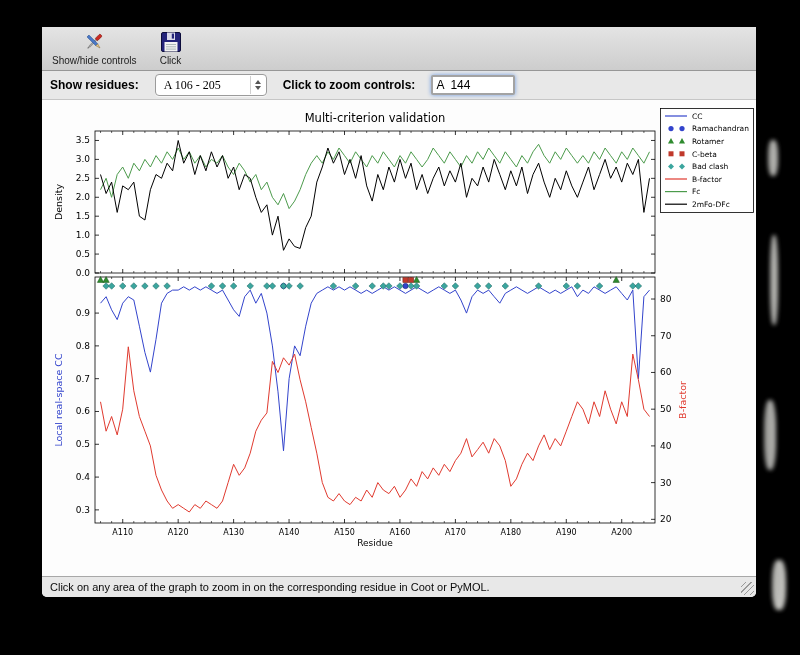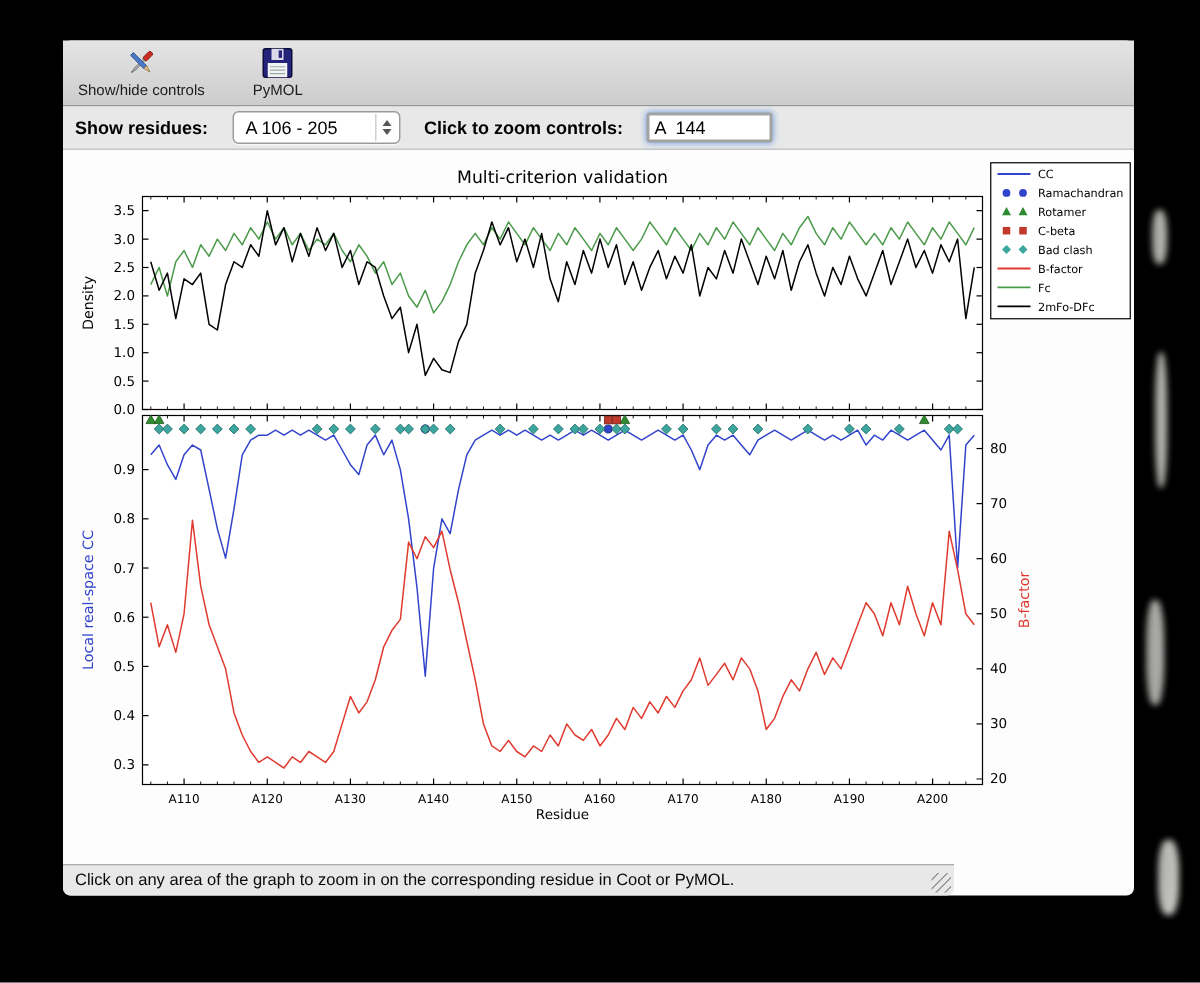--- a/index.html
+++ b/index.html
@@ -23,53 +23,53 @@
   .titlebar .title{font-size:12px;color:#3a3a3a;}
   .lights{position:absolute;left:9px;top:4px;display:flex;gap:8px;}
   .light{width:12px;height:12px;border-radius:50%;box-sizing:border-box;padding:0;border:none;}
   .light.red{background:radial-gradient(circle at 35% 30%,#ff9d99,#fc5b57 65%);box-shadow:inset 0 0 0 1px #dd443f;}
   .light.yellow{background:radial-gradient(circle at 35% 30%,#ffe6a8,#fdbc40 65%);box-shadow:inset 0 0 0 1px #df9f33;}
   .light.green{background:radial-gradient(circle at 35% 30%,#9fe8a4,#33c748 65%);box-shadow:inset 0 0 0 1px #2aa73c;}
 
   .toolbar{
     height:41px;background:linear-gradient(#e4e4e4,#cdcdcd);
     border-bottom:1px solid #979797;
-    display:flex;align-items:flex-start;padding:2px 0 0 4px;gap:20px;
+    display:flex;align-items:flex-start;padding:2px 0 0 4px;gap:10px;
   }
   .tool-btn{
     display:flex;flex-direction:column;align-items:center;gap:1px;
     padding:1px 6px;background:none;border:none;font-size:10px;color:#1c1c1c;
     font-family:"Liberation Sans",sans-serif;cursor:default;
   }
   .tool-btn .ticon{width:24px;height:24px;display:block;}
 
   .controls{
     height:28px;background:#e8e8e8;border-bottom:1px solid #c6c6c6;
     display:flex;align-items:center;padding:0 8px;gap:16px;font-size:12px;color:#000;
   }
   .blabel{font-weight:bold;}
   .combo{
     display:flex;align-items:center;justify-content:space-between;
     width:102px;height:20px;background:#fff;border:1px solid #9b9b9b;border-radius:4px;
-    padding-left:8px;font-size:12px;box-shadow:0 1px 0 rgba(255,255,255,.6);
+    padding-left:8px;font-size:12px;box-shadow:0 1px 0 rgba(255,255,255,.6);font-family:Liberation Serif, serif;
   }
   .combo-arrows{width:15px;height:18px;display:flex;flex-direction:column;align-items:center;justify-content:center;border-left:1px solid #d0d0d0;}
   .arr-up{width:0;height:0;border-left:3.5px solid transparent;border-right:3.5px solid transparent;border-bottom:4.5px solid #555;margin-bottom:2px;}
   .arr-dn{width:0;height:0;border-left:3.5px solid transparent;border-right:3.5px solid transparent;border-top:4.5px solid #555;}
   .zoom-input{
     width:74px;height:16px;font-size:12px;font-family:"Liberation Sans",sans-serif;
     border:2px solid #a3a3a3;border-radius:2px;padding:0 3px;outline:none;
     box-shadow:0 0 4px rgba(100,150,230,.9);
   }
 
   .figure{position:absolute;left:0;top:78px;width:714px;height:456px;background:#fdfdfd;}
   .figure svg{display:block;}
 
   .statusbar{
-    position:absolute;left:0;bottom:0;width:594px;height:21px;
+    position:absolute;left:0;bottom:0;width:714px;height:21px;
     background:#e8e8e8;border-top:1px solid #a8a8a8;border-radius:0 0 5px 5px;
     display:flex;align-items:center;padding:0 8px;font-size:11px;color:#0a0a0a;box-sizing:border-box;
   }
   .grip{
     position:absolute;right:2px;bottom:2px;width:13px;height:13px;
     background:repeating-linear-gradient(135deg,transparent 0 3px,#9a9a9a 3px 4px);
   }
 </style>
 </head>
 <body>
@@ -104,21 +104,21 @@
         <svg width="24" height="24" viewBox="0 0 24 24">
           <rect x="2.5" y="2.5" width="19" height="19" rx="1.5" fill="#23237a" stroke="#0c0c3a" stroke-width="1"></rect>
           <rect x="8" y="2.5" width="8" height="7.5" fill="#d9d9ea"></rect>
           <rect x="12.8" y="3.6" width="2.2" height="5" fill="#23237a"></rect>
           <rect x="5.5" y="12" width="13" height="9.5" fill="#f2f2f2"></rect>
           <line x1="7" y1="14.5" x2="17" y2="14.5" stroke="#9aa" stroke-width="0.8"></line>
           <line x1="7" y1="16.8" x2="17" y2="16.8" stroke="#9aa" stroke-width="0.8"></line>
           <line x1="7" y1="19.1" x2="17" y2="19.1" stroke="#9aa" stroke-width="0.8"></line>
         </svg>
       </span>
-      <span>PyMOL</span>
+      <span>Click</span>
     </button>
   </div>
 
   <div class="controls">
     <span class="blabel">Show residues:</span>
     <div class="combo">
       <span>A 106 - 205</span>
       <span class="combo-arrows">
         <span class="arr-up"></span>
           <span class="arr-dn"></span>

